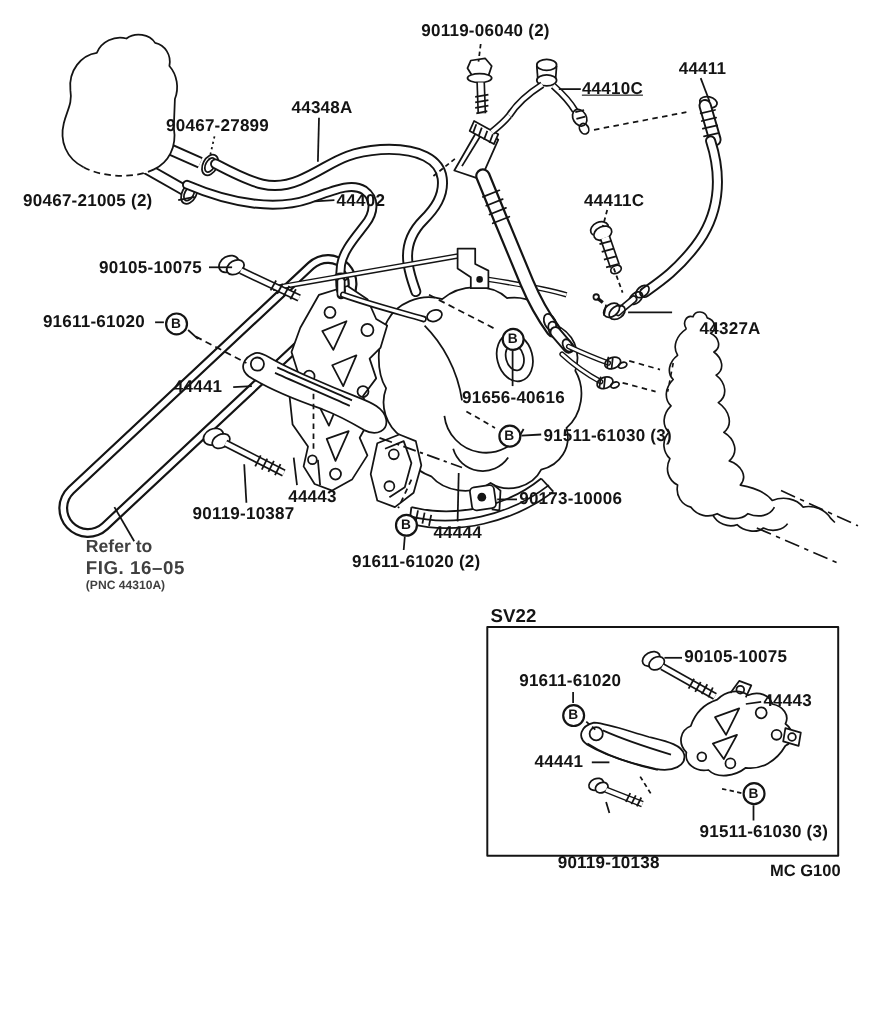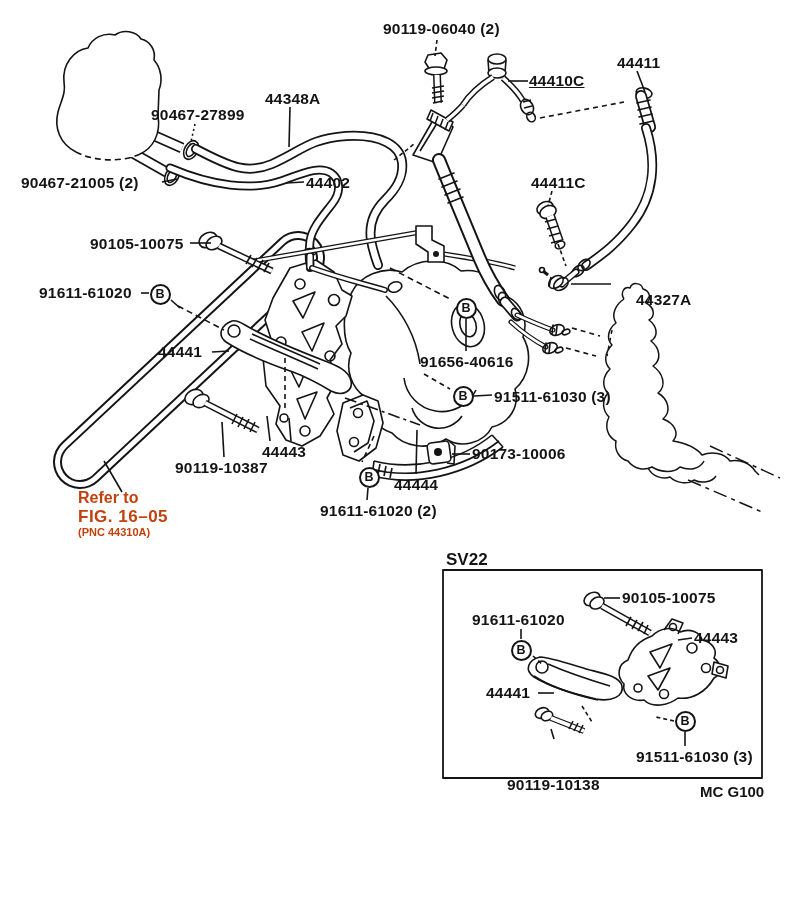--- a/index.html
+++ b/index.html
@@ -5,21 +5,21 @@
   html,body{margin:0;padding:0;background:#fff}
   .canvas{position:relative;width:792px;height:918px;background:#fff;overflow:hidden;
           font-family:"Liberation Sans",sans-serif;color:#141414}
   #art{position:absolute;left:0;top:0}
   #labels-layer{position:absolute;left:0;top:0;width:792px;height:693px}
   .part-label{position:absolute;font:700 15.5px/1.1 "Liberation Sans",sans-serif;
               color:#141414;white-space:nowrap;letter-spacing:.2px}
   .b-marker{position:absolute;width:21px;height:21px;margin:-10.5px 0 0 -10.5px;
             border:2.2px solid #141414;border-radius:50%;background:#fff;box-sizing:border-box;
             font:700 12.5px/16.5px "Liberation Sans",sans-serif;text-align:center;color:#141414}
-  .ref-note{position:absolute;left:78px;top:489px;color:#c2410c}
+  .ref-note{position:absolute;left:78px;top:489px;color:#404040}
   .ref-note .l1{font:700 16px/1.1 "Liberation Sans",sans-serif}
   .ref-note .l2{font:700 17px/1.15 "Liberation Sans",sans-serif;letter-spacing:.5px}
   .ref-note .l3{font:700 11px/1.2 "Liberation Sans",sans-serif}
   .sv22-title{position:absolute;left:446px;top:551px;font:700 17px/1.1 "Liberation Sans",sans-serif}
   .footer-code{position:absolute;left:700px;top:784px;font:700 15px/1.1 "Liberation Sans",sans-serif}
 </style>
 </head>
 <body>
 
 <div class="canvas">

